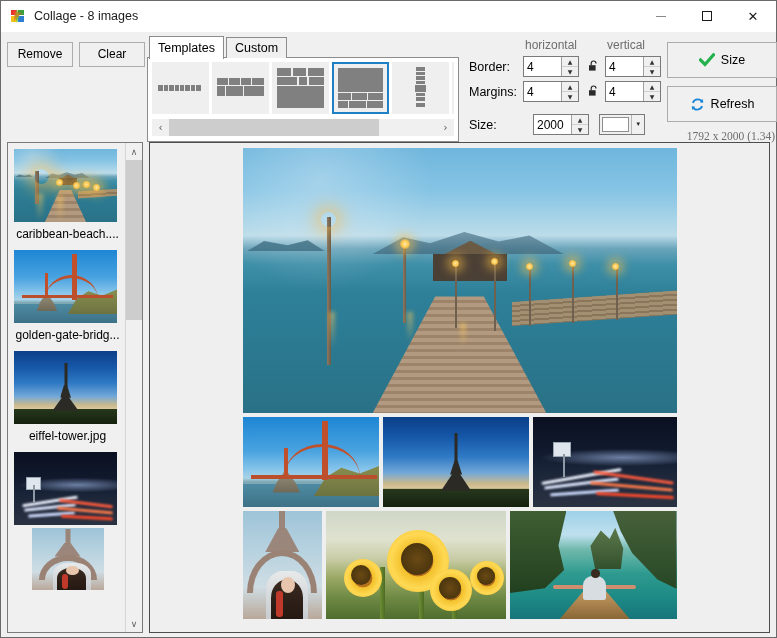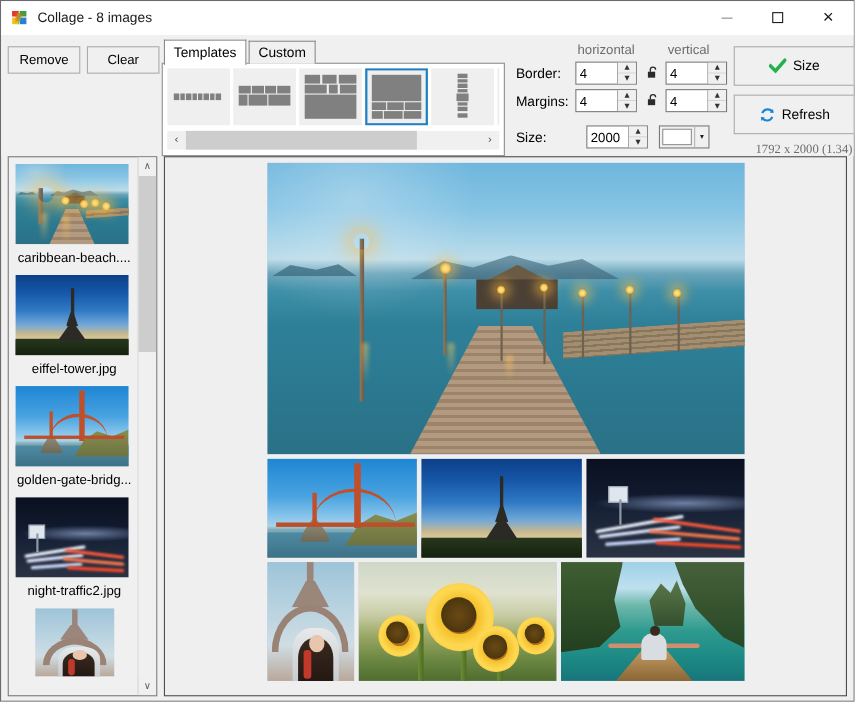--- a/index.html
+++ b/index.html
@@ -749,60 +749,59 @@
               <div class="lamp" style="left:76%;top:46%"></div>
               <div class="refl" style="left:22%;top:62%"></div>
               <div class="refl" style="left:42%;top:64%"></div>
             </div>
           </div>
           <div class="fl-name">caribbean-beach....</div>
         </div>
 
         <div class="fl-item">
           <div class="fl-thumb">
-            <div class="ph ph-eiffel">
-              <div class="ground"></div>
-              <div class="tw" style="top:16%;width:3px;height:34%"></div>
-              <div class="tw" style="top:46%;width:11px;height:18%;clip-path:polygon(38% 0,62% 0,100% 100%,0 100%)"></div>
-              <div class="tw" style="top:62%;width:26px;height:20%;clip-path:polygon(40% 0,60% 0,100% 100%,0 100%)"></div>
-            </div>
-          </div>
-          <div class="fl-name">eiffel-tower.jpg</div>
-        </div>
-
-        <div class="fl-item">
-          <div class="fl-thumb">
             <div class="ph ph-ggb">
               <div class="water"></div>
               <div class="hill"></div>
               <div class="rock"></div>
               <div class="tower" style="left:56%;top:6%;height:62%"></div>
               <div class="tower" style="left:30%;top:32%;height:34%;width:3px"></div>
               <div class="deck" style="left:8%;top:62%;width:88%"></div>
               <div class="cable" style="left:30%;top:34%;width:52%"></div>
             </div>
           </div>
           <div class="fl-name">golden-gate-bridg...</div>
+        </div>
+
+        <div class="fl-item">
+          <div class="fl-thumb">
+            <div class="ph ph-eiffel">
+              <div class="ground"></div>
+              <div class="tw" style="top:16%;width:3px;height:34%"></div>
+              <div class="tw" style="top:46%;width:11px;height:18%;clip-path:polygon(38% 0,62% 0,100% 100%,0 100%)"></div>
+              <div class="tw" style="top:62%;width:26px;height:20%;clip-path:polygon(40% 0,60% 0,100% 100%,0 100%)"></div>
+            </div>
+          </div>
+          <div class="fl-name">eiffel-tower.jpg</div>
         </div>
 
         <div class="fl-item">
           <div class="fl-thumb">
             <div class="ph ph-traffic">
               <div class="glow"></div>
               <div class="sign" style="left:12%;top:34%;width:13px;height:11px"></div>
               <div class="signpost" style="left:18%;top:45%;height:24%"></div>
               <div class="streak" style="left:8%;top:66%;width:54%;background:#eef3ff;transform:rotate(-9deg)"></div>
               <div class="streak" style="left:10%;top:74%;width:50%;background:#dfe8ff;transform:rotate(-6deg)"></div>
               <div class="streak" style="left:14%;top:84%;width:46%;background:#cfdcff;transform:rotate(-4deg)"></div>
               <div class="streak" style="left:44%;top:68%;width:52%;background:#ff5a3c;transform:rotate(7deg)"></div>
               <div class="streak" style="left:42%;top:78%;width:54%;background:#ff7a4a;transform:rotate(5deg)"></div>
               <div class="streak" style="left:46%;top:88%;width:50%;background:#ff4a2a;transform:rotate(3deg)"></div>
             </div>
           </div>
-          <div class="fl-name">night-traffic2.jpg</div>
         </div>
 
         <div class="fl-item partial">
           <div class="fl-thumb">
             <div class="ph ph-selfie">
               <div class="tower" style="top:2%;width:5px;height:24%"></div>
               <div class="tower" style="top:24%;width:26px;height:22%;clip-path:polygon(38% 0,62% 0,100% 100%,0 100%)"></div>
               <div class="arch" style="top:44%;width:46px;height:30%"></div>
               <div class="person"></div>
               <div class="hair"></div>

